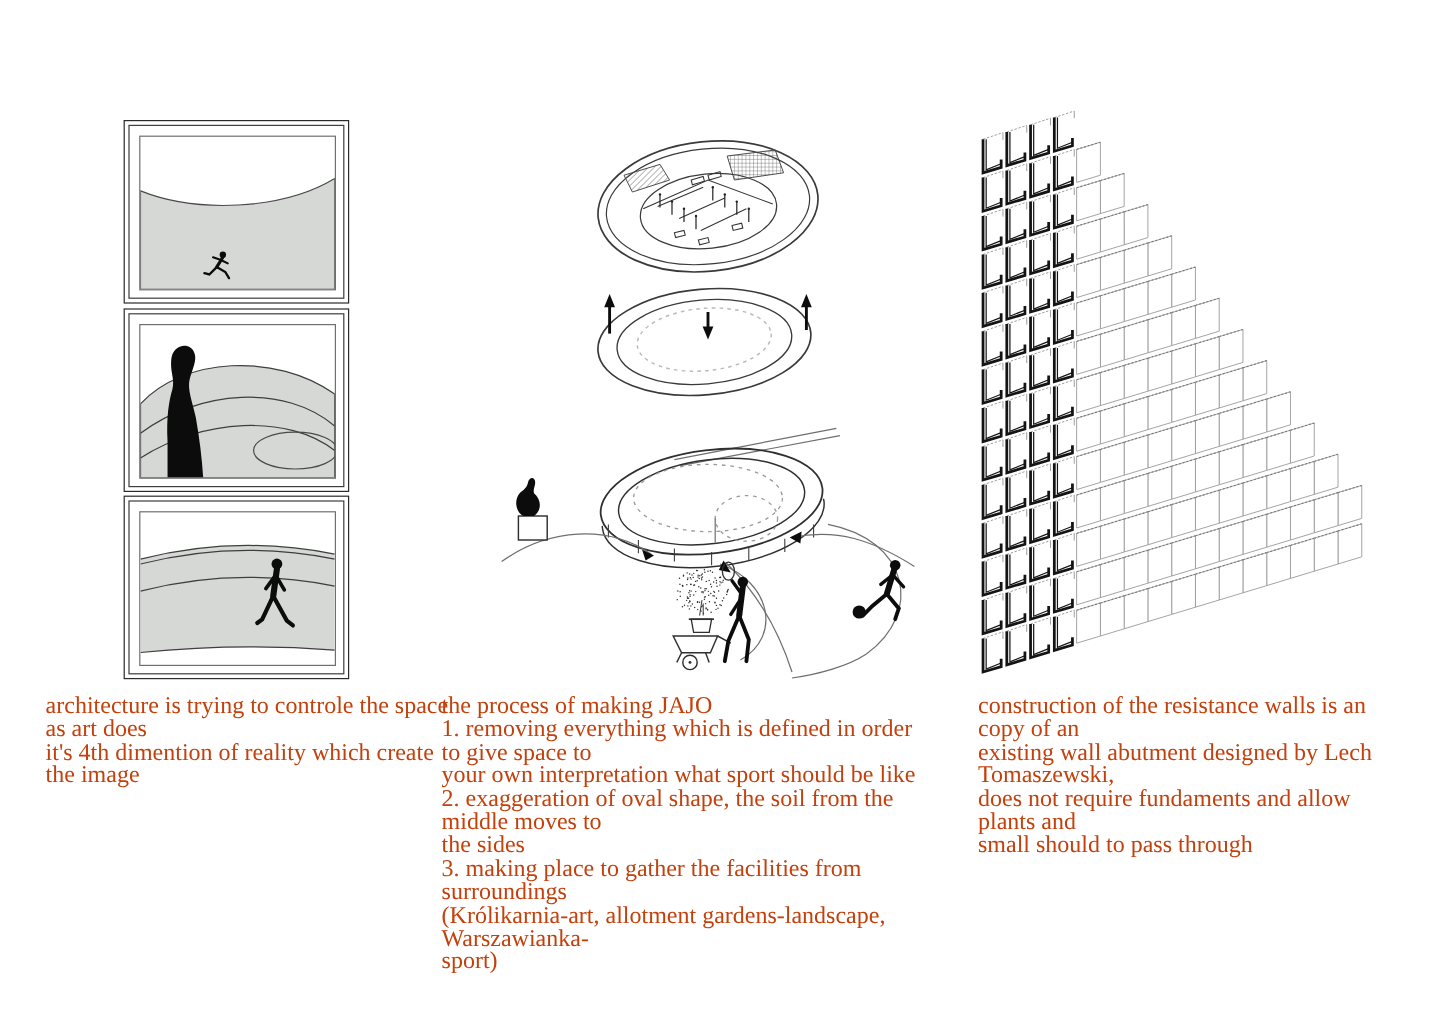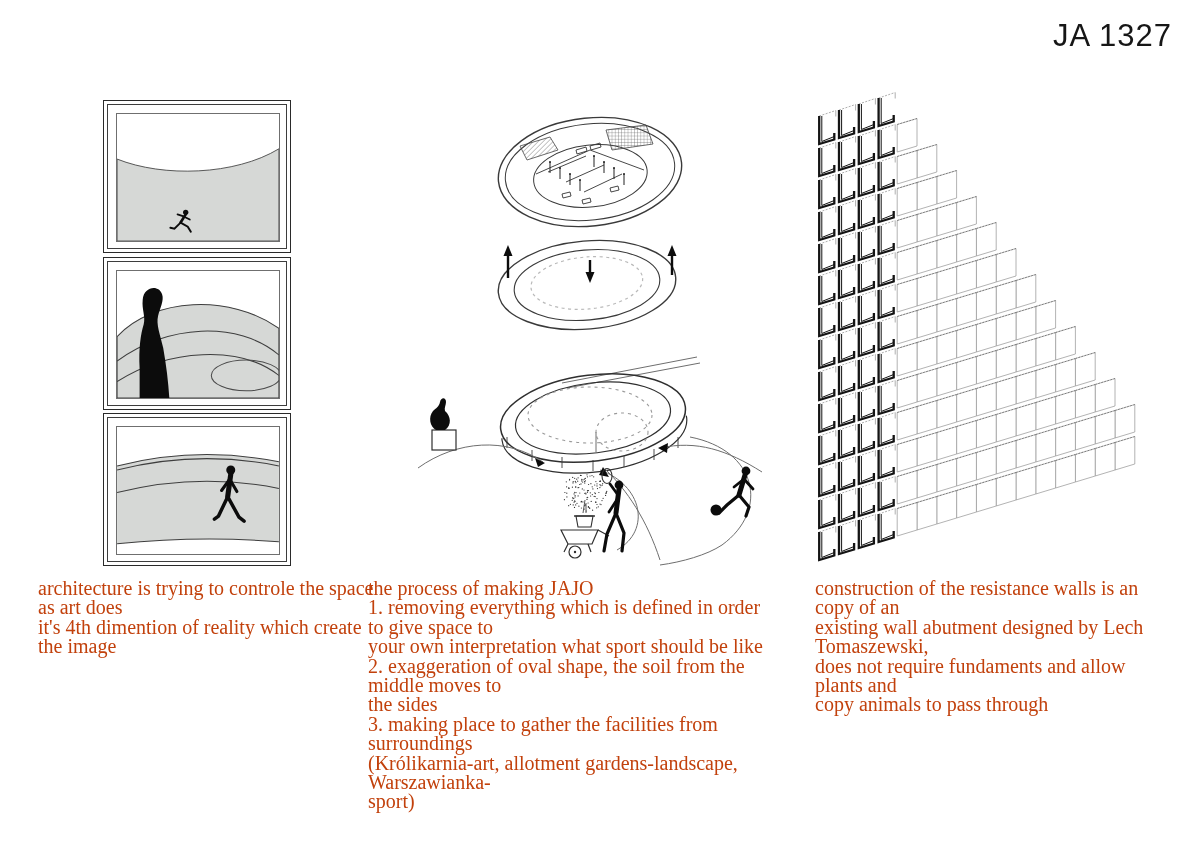--- a/index.html
+++ b/index.html
@@ -28,21 +28,20 @@
   }
   .frame-inner svg{display:block; width:100%; height:100%; border:0.8px solid #6f6f6f;}
   svg{overflow:visible;}
   .frame-inner svg{overflow:hidden;}
 </style>
 </head>
 <body>
 
 <div id="board">
 
-  <div id="project-code" class="abs">JA 1327</div>
 
   <div class="frame" style="top:100px">
     <div class="frame-inner">
       <svg viewBox="0 0 158 124">
         <path d="M0,44 C45,62 115,60 158,34 L158,124 L0,124 Z" fill="var(--wash-gray)" stroke="#4a4a4a" stroke-width="0.9"></path>
         <g stroke="#0c0c0c" stroke-width="2" stroke-linecap="round" fill="#0c0c0c">
           <circle cx="67" cy="96" r="2.6" stroke="none"></circle>
           <path d="M67,98 L62,106" fill="none" stroke-width="2.6"></path>
           <path d="M65,100 L71,103 M65,100 L59,98" fill="none" stroke-width="1.7"></path>
           <path d="M62,106 L69,110 L72,115 M62,106 L56,112 L52,111" fill="none" stroke-width="1.9"></path>
@@ -754,15 +753,15 @@
 1. removing everything which is defined in order to give space to
 your own interpretation what sport should be like
 2. exaggeration of oval shape, the soil from the middle moves to
 the sides
 3. making place to gather the facilities from surroundings
 (Królikarnia-art, allotment gardens-landscape, Warszawianka-
 sport)</div>
   <div class="abs caption" style="left:815px;top:579px;width:350px">construction of the resistance walls is an copy of an
 existing wall abutment designed by Lech Tomaszewski,
 does not require fundaments and allow plants and
-copy animals to pass through</div>
+small should to pass through</div>
 
 </div>
 
 </body></html>

